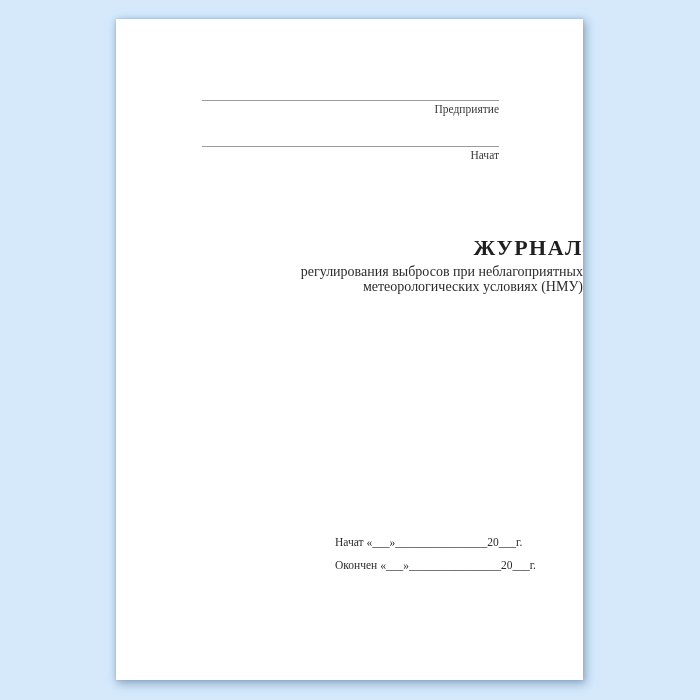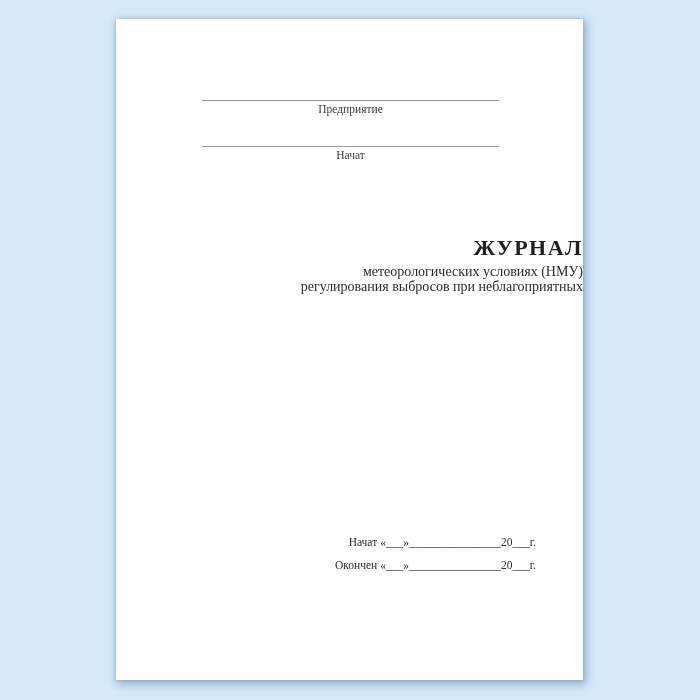--- a/index.html
+++ b/index.html
@@ -25,21 +25,21 @@
     position: absolute;
     left: 86px;
     width: 297px;
     border-top: 1px solid #9b9b9b;
     height: 0;
   }
   .rule-label {
     position: absolute;
     left: 86px;
     width: 297px;
-    text-align: center;
+    text-align: right;
     font-size: 11.5px;
     line-height: 13px;
     color: #3a3a3a;
   }
   .rule-enterprise { top: 81px; }
   .label-enterprise { top: 84px; }
   .rule-address { top: 127px; }
   .label-address { top: 130px; }
 
   .title-block {
@@ -60,21 +60,21 @@
     margin-top: 4px;
     font-size: 14px;
     line-height: 15px;
     color: #2b2b2b;
   }
 
   .dates {
     position: absolute;
     top: 512px;
     right: 47px;
-    text-align: right;
+    text-align: left;
     font-size: 11.5px;
     color: #2b2b2b;
   }
   .date-row {
     white-space: nowrap;
     line-height: 23px;
   }
   .date-label { margin-right: 3px; }
 </style>
 </head>
@@ -84,22 +84,22 @@
 
   <div class="rule rule-enterprise"></div>
   <div class="rule-label label-enterprise">Предприятие</div>
 
   <div class="rule rule-address"></div>
   <div class="rule-label label-address">Начат</div>
 
   <div class="title-block">
     <div class="title-main">ЖУРНАЛ</div>
     <div class="title-sub">
+      <div>регулирования выбросов при неблагоприятных</div>
       <div>метеорологических условиях (НМУ)</div>
-      <div>регулирования выбросов при неблагоприятных</div>
     </div>
   </div>
 
   <div class="dates">
     <div class="date-row">
       <span class="date-label">Начат</span><span class="date-value">«___»________________20___г.</span>
     </div>
     <div class="date-row">
       <span class="date-label">Окончен</span><span class="date-value">«___»________________20___г.</span>
     </div>

